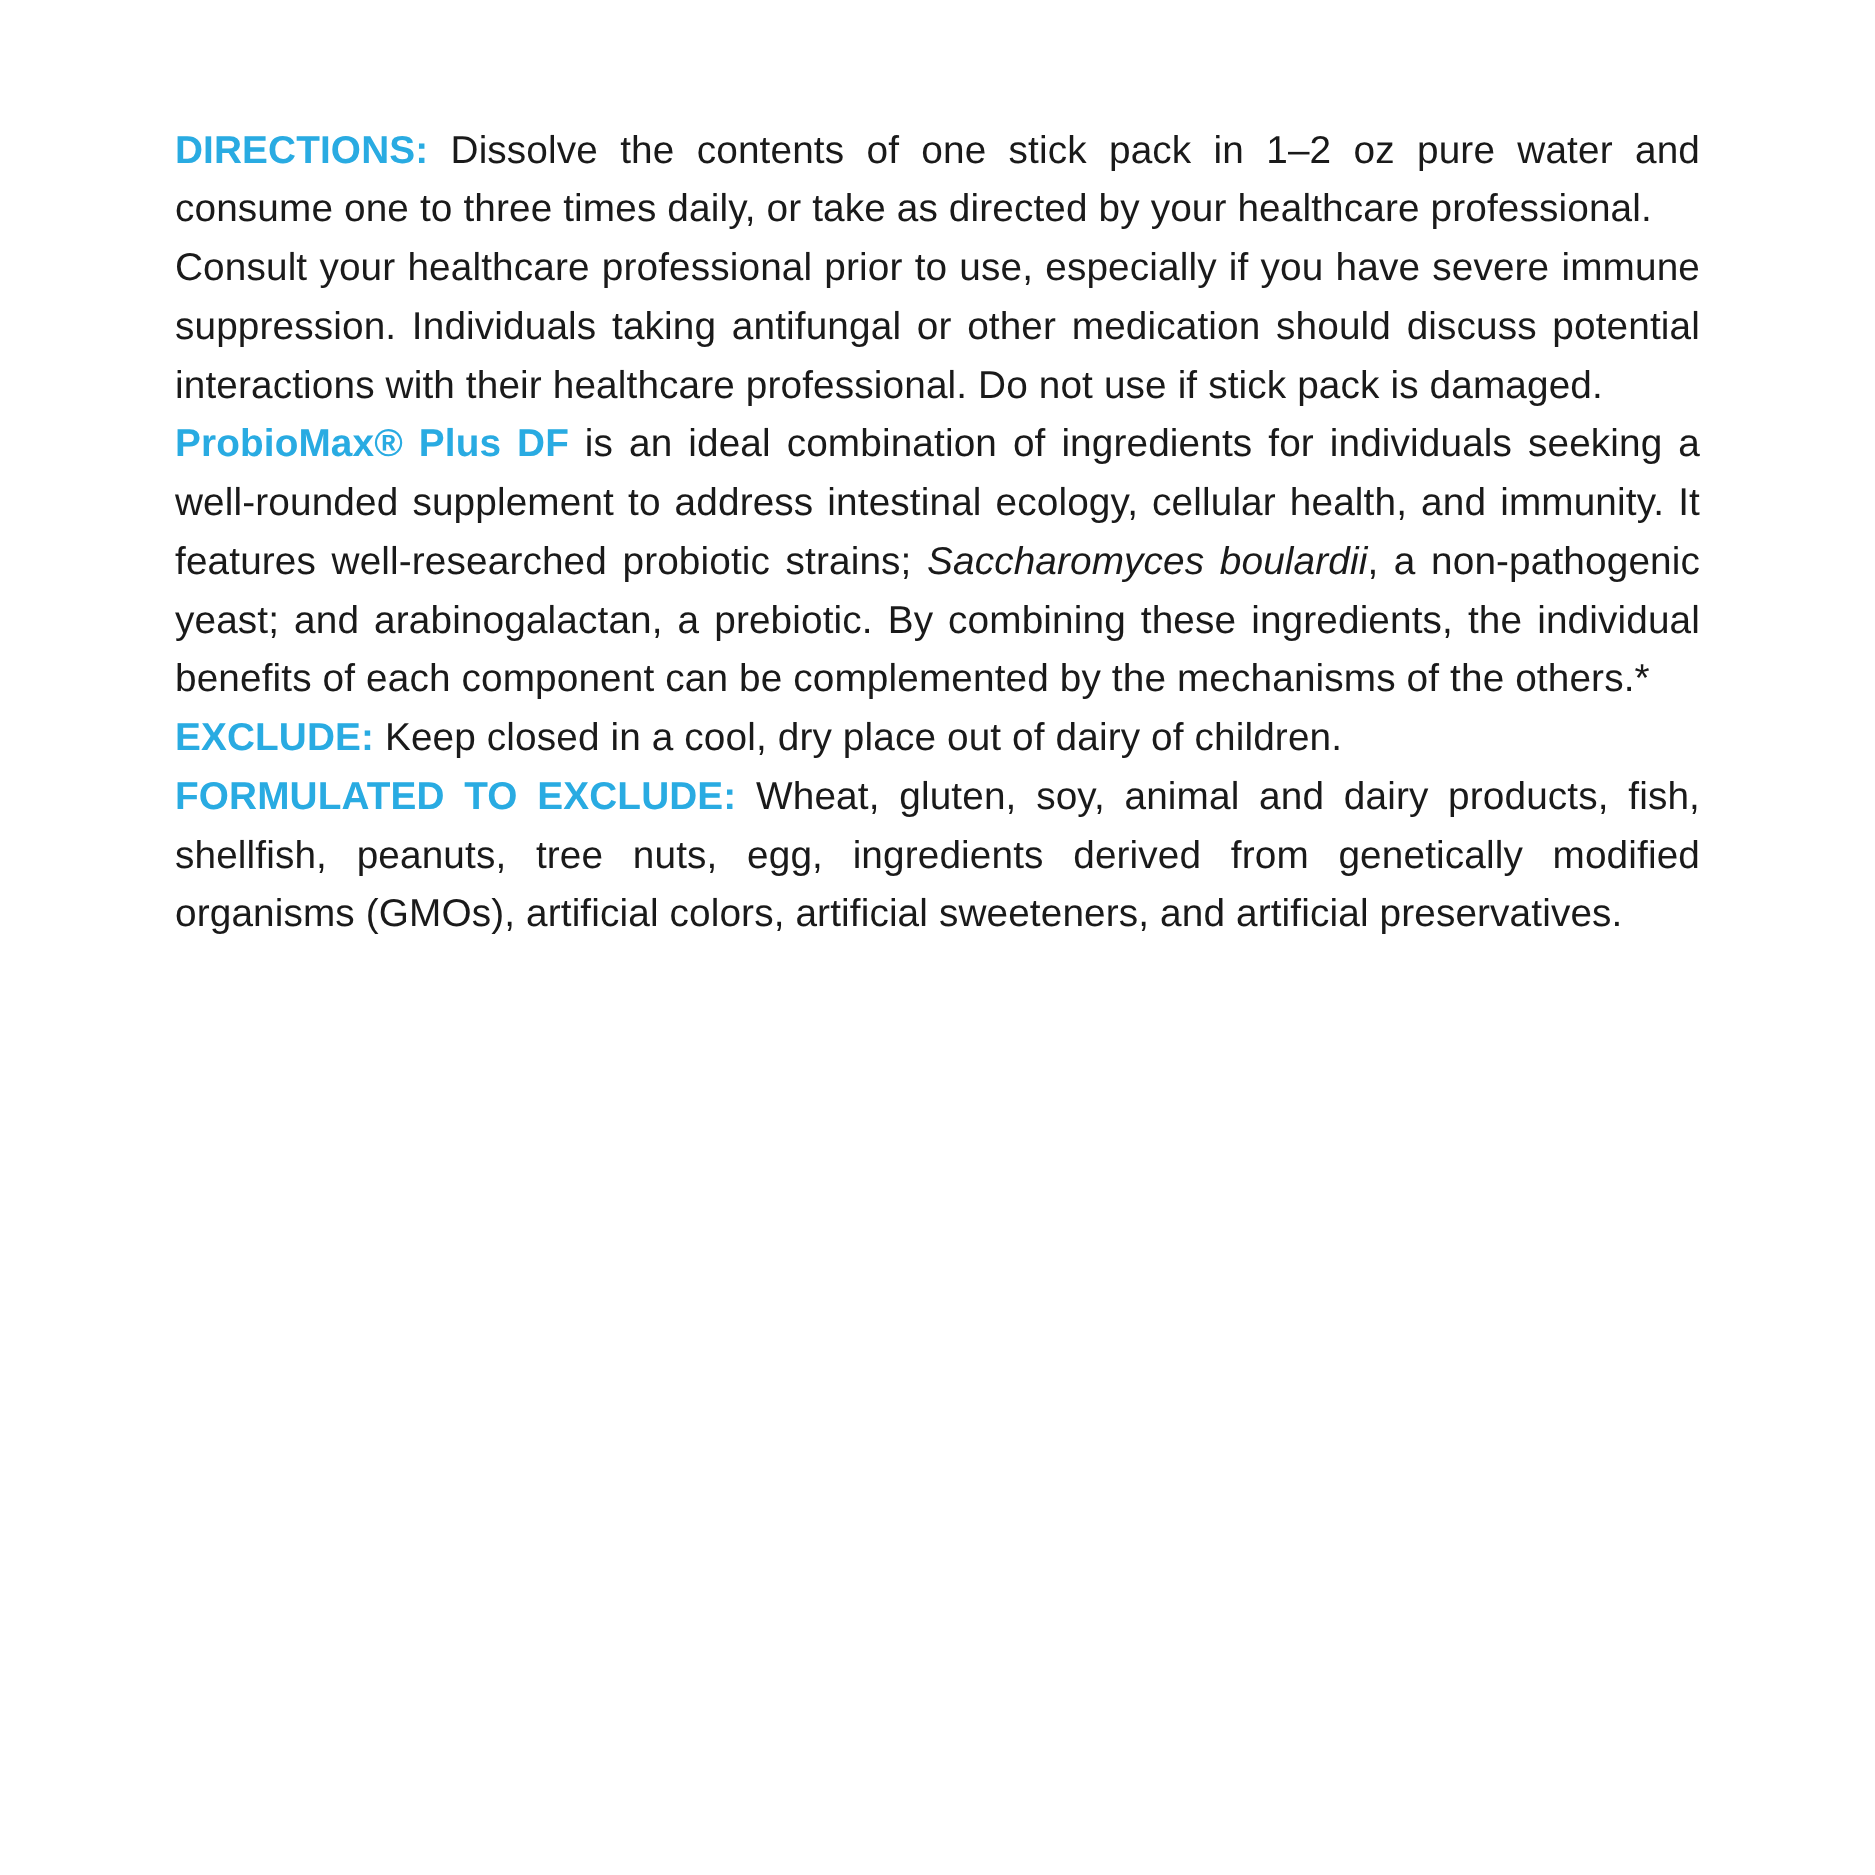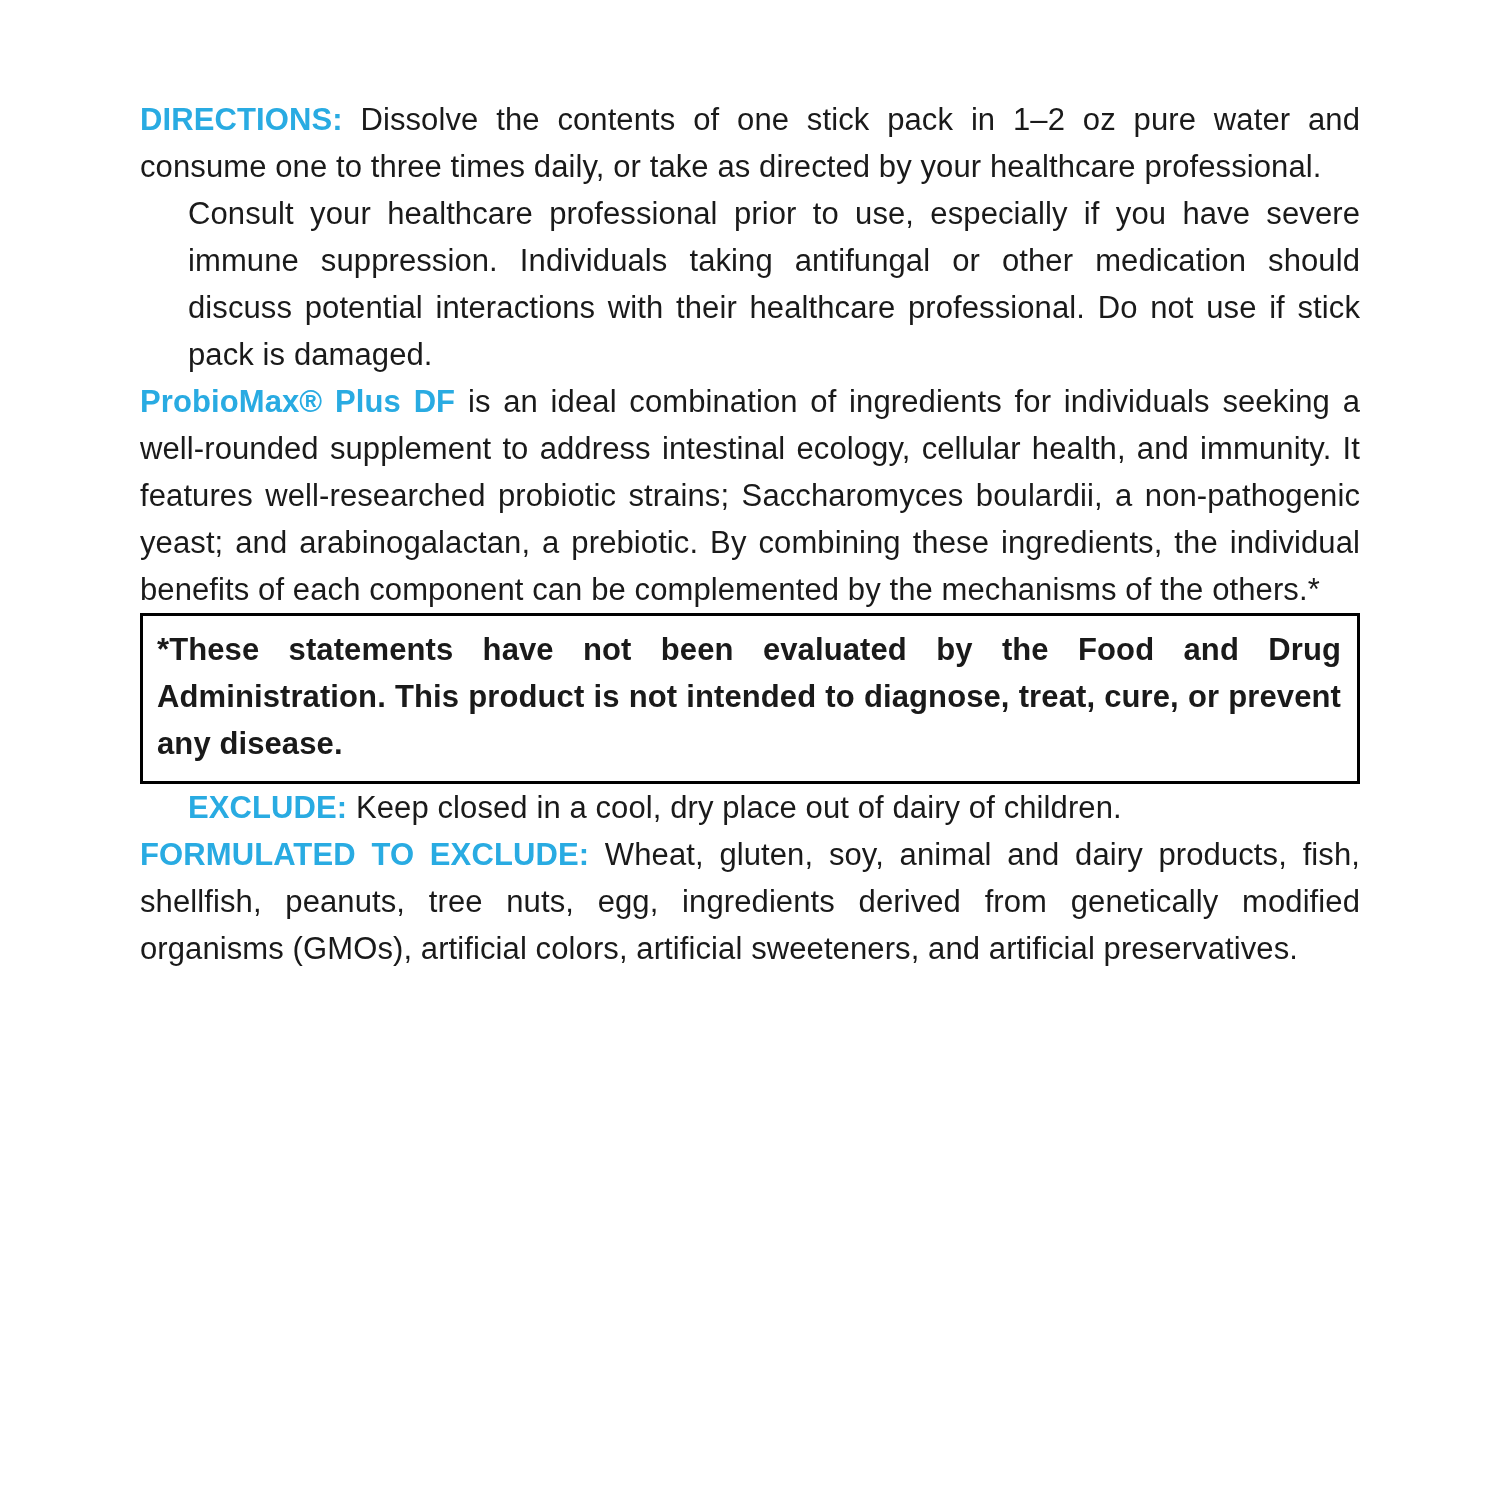--- a/index.html
+++ b/index.html
@@ -30,31 +30,31 @@
     color: var(--ink);
     letter-spacing: 0.1px;
   }
 
   .para + .para,
   .para + .disclaimer-box,
   .disclaimer-box + .para {
     margin-top: 0;
   }
 
-  .gap-lg { margin-top: 86px; margin-left: 48px; }
+  .gap-lg { margin-top: 86px; }
   .gap-xl { margin-top: 92px; }
 
   .seg-normal { font-weight: 400; }
 
   .seg-heading {
     color: var(--accent);
     font-weight: 700;
   }
 
-  .seg-italic { }
+  .seg-italic { font-style: italic; }
 
   .seg-bold { font-weight: 700; }
 
   .disclaimer-box {
     border: 3px solid #000000;
     padding: 10px 16px 14px 14px;
     margin-top: 70px;
   }
 
   .disclaimer-box .para {
@@ -65,21 +65,18 @@
 <body style="background: rgb(255, 255, 255);">
 
 <main class="label-panel">
 
   <p class="para"><span class="seg-heading">DIRECTIONS: </span><span class="seg-normal">Dissolve the contents of one stick pack in 1–2 oz pure water and consume one to three times daily, or take as directed by your healthcare professional.</span></p>
 
   <p class="para gap-lg"><span class="seg-normal">Consult your healthcare professional prior to use, especially if you have severe immune suppression. Individuals taking antifungal or other medication should discuss potential interactions with their healthcare professional. Do not use if stick pack is damaged.</span></p>
 
   <p class="para gap-xl"><span class="seg-heading">ProbioMax® Plus DF </span><span class="seg-normal">is an ideal combination of ingredients for individuals seeking a well-rounded supplement to address intestinal ecology, cellular health, and immunity. It features well-researched probiotic strains; </span><span class="seg-italic">Saccharomyces boulardii</span><span class="seg-normal">, a non-pathogenic yeast; and arabinogalactan, a prebiotic. By combining these ingredients, the individual benefits of each component can be complemented by the mechanisms of the others.*</span></p>
 
-  <div class="disclaimer-box">
-    <p class="para"><span class="seg-bold">*These statements have not been evaluated by the Food and Drug Administration. This product is not intended to diagnose, treat, cure, or prevent any disease.</span></p>
-  </div>
 
   <p class="para gap-lg"><span class="seg-heading">EXCLUDE: </span><span class="seg-normal">Keep closed in a cool, dry place out of dairy of children.</span></p>
 
   <p class="para gap-xl"><span class="seg-heading">FORMULATED TO EXCLUDE: </span><span class="seg-normal">Wheat, gluten, soy, animal and dairy products, fish, shellfish, peanuts, tree nuts, egg, ingredients derived from genetically modified organisms (GMOs), artificial colors, artificial sweeteners, and artificial preservatives.</span></p>
 
 </main>
 
 </body></html>

